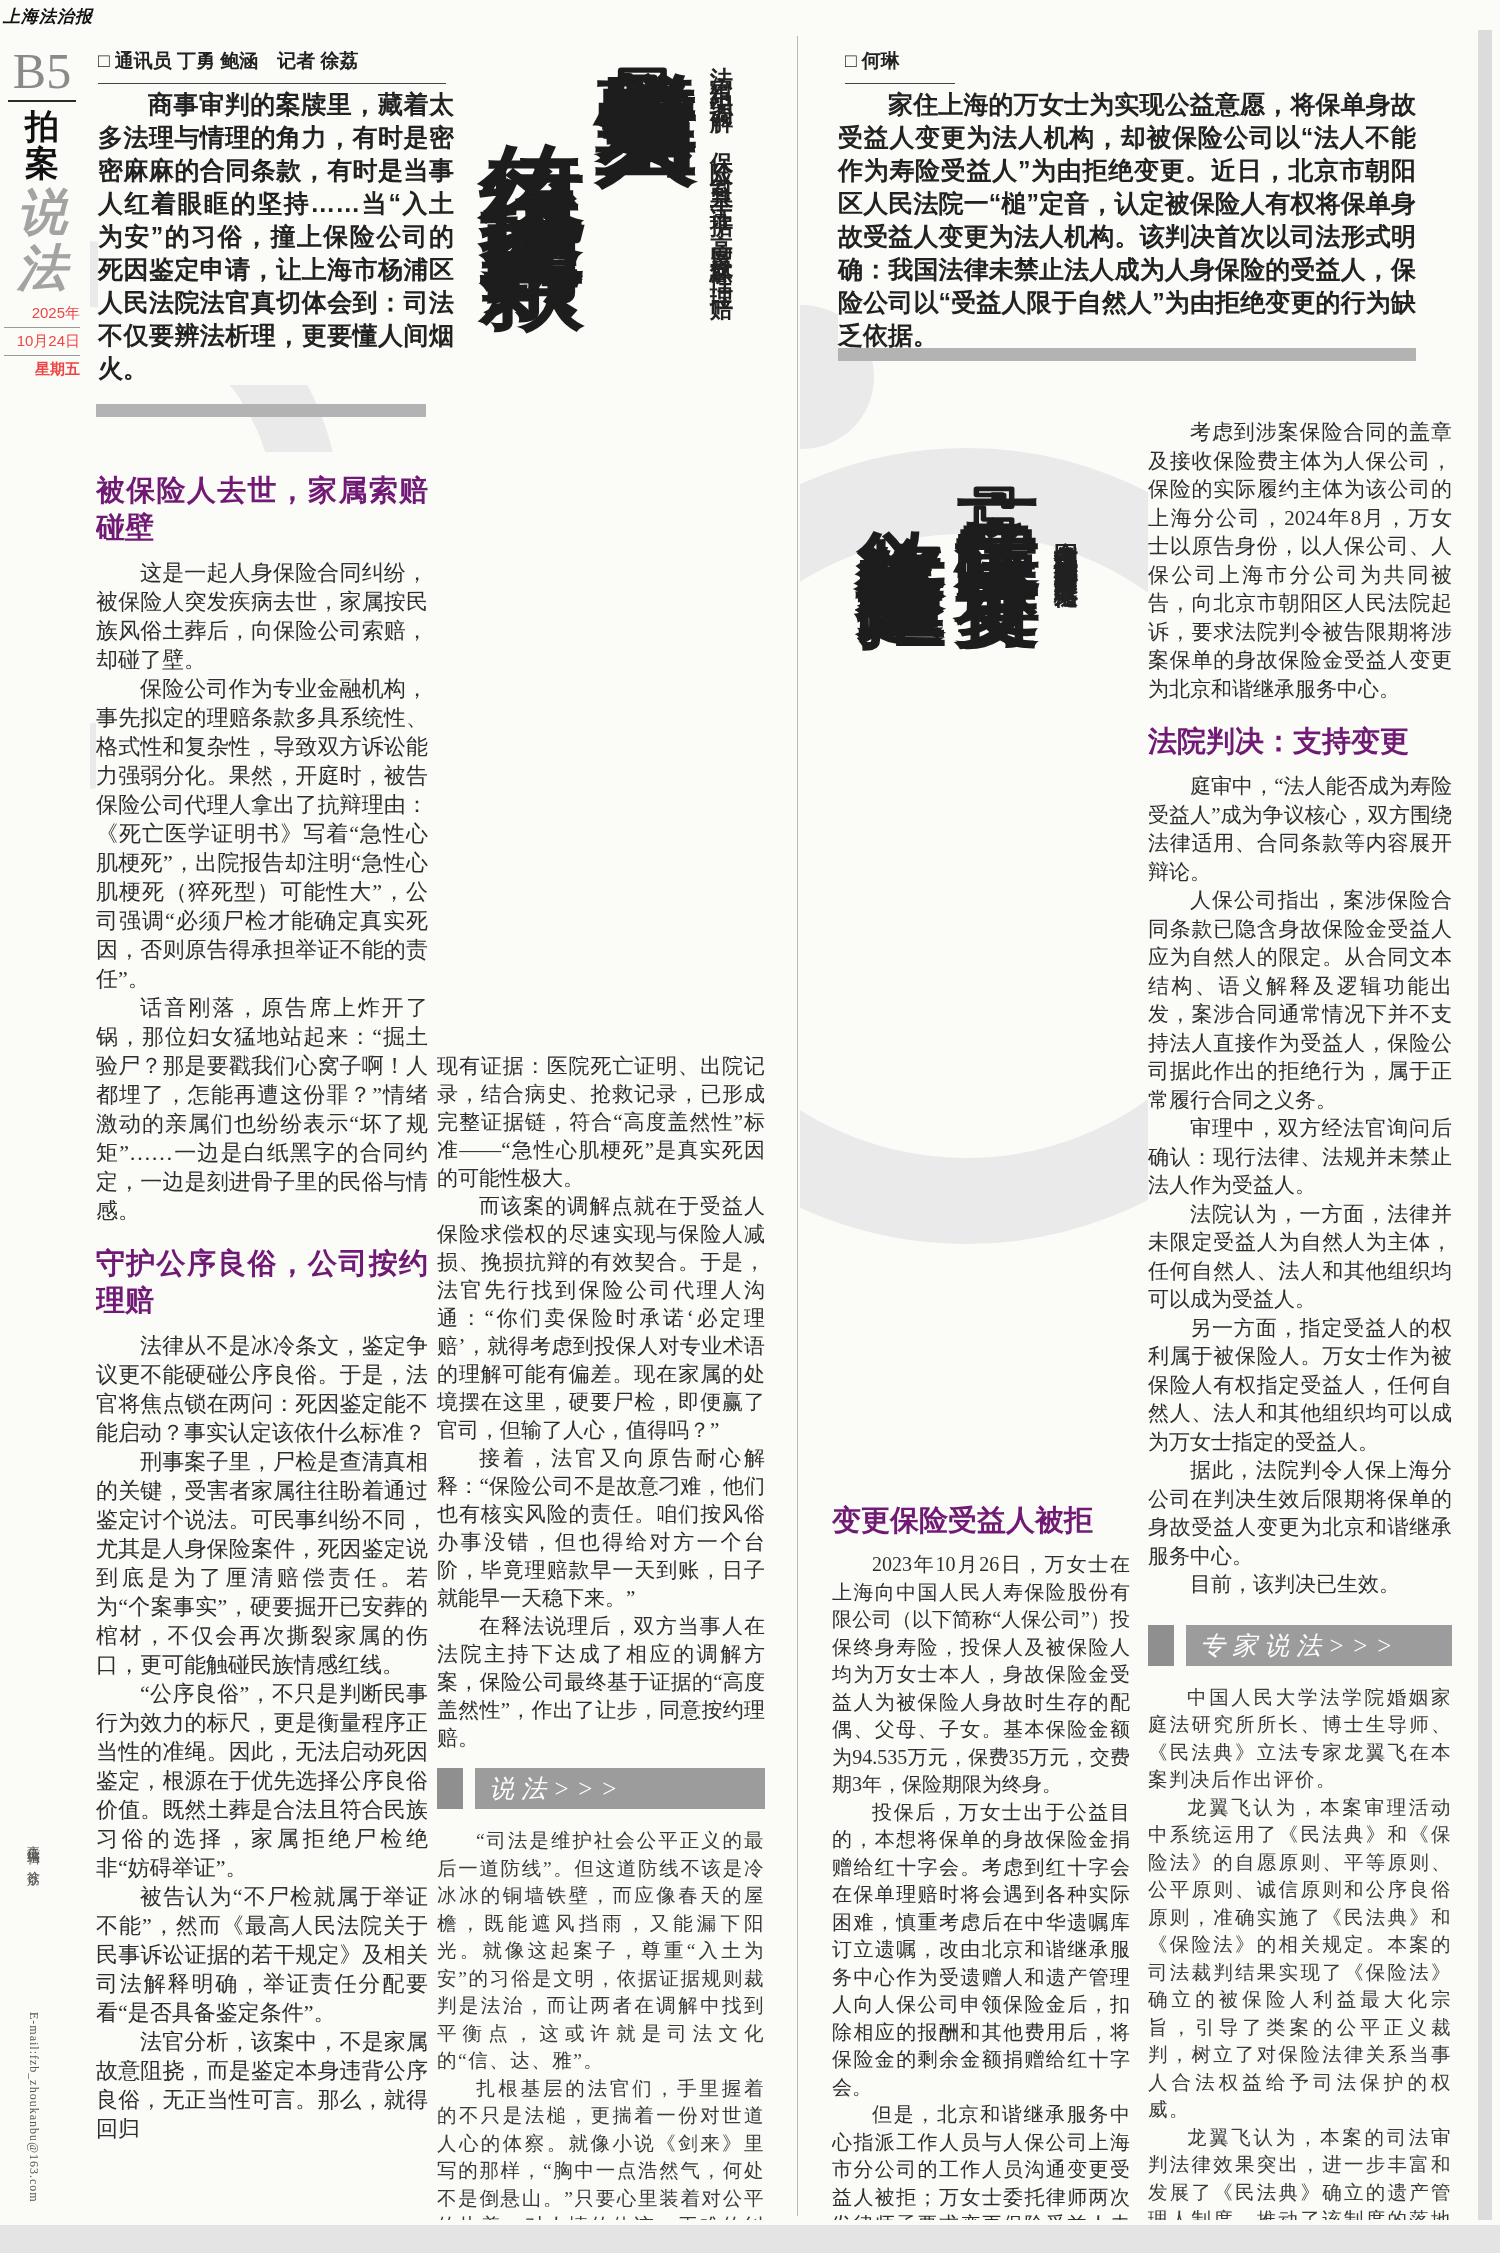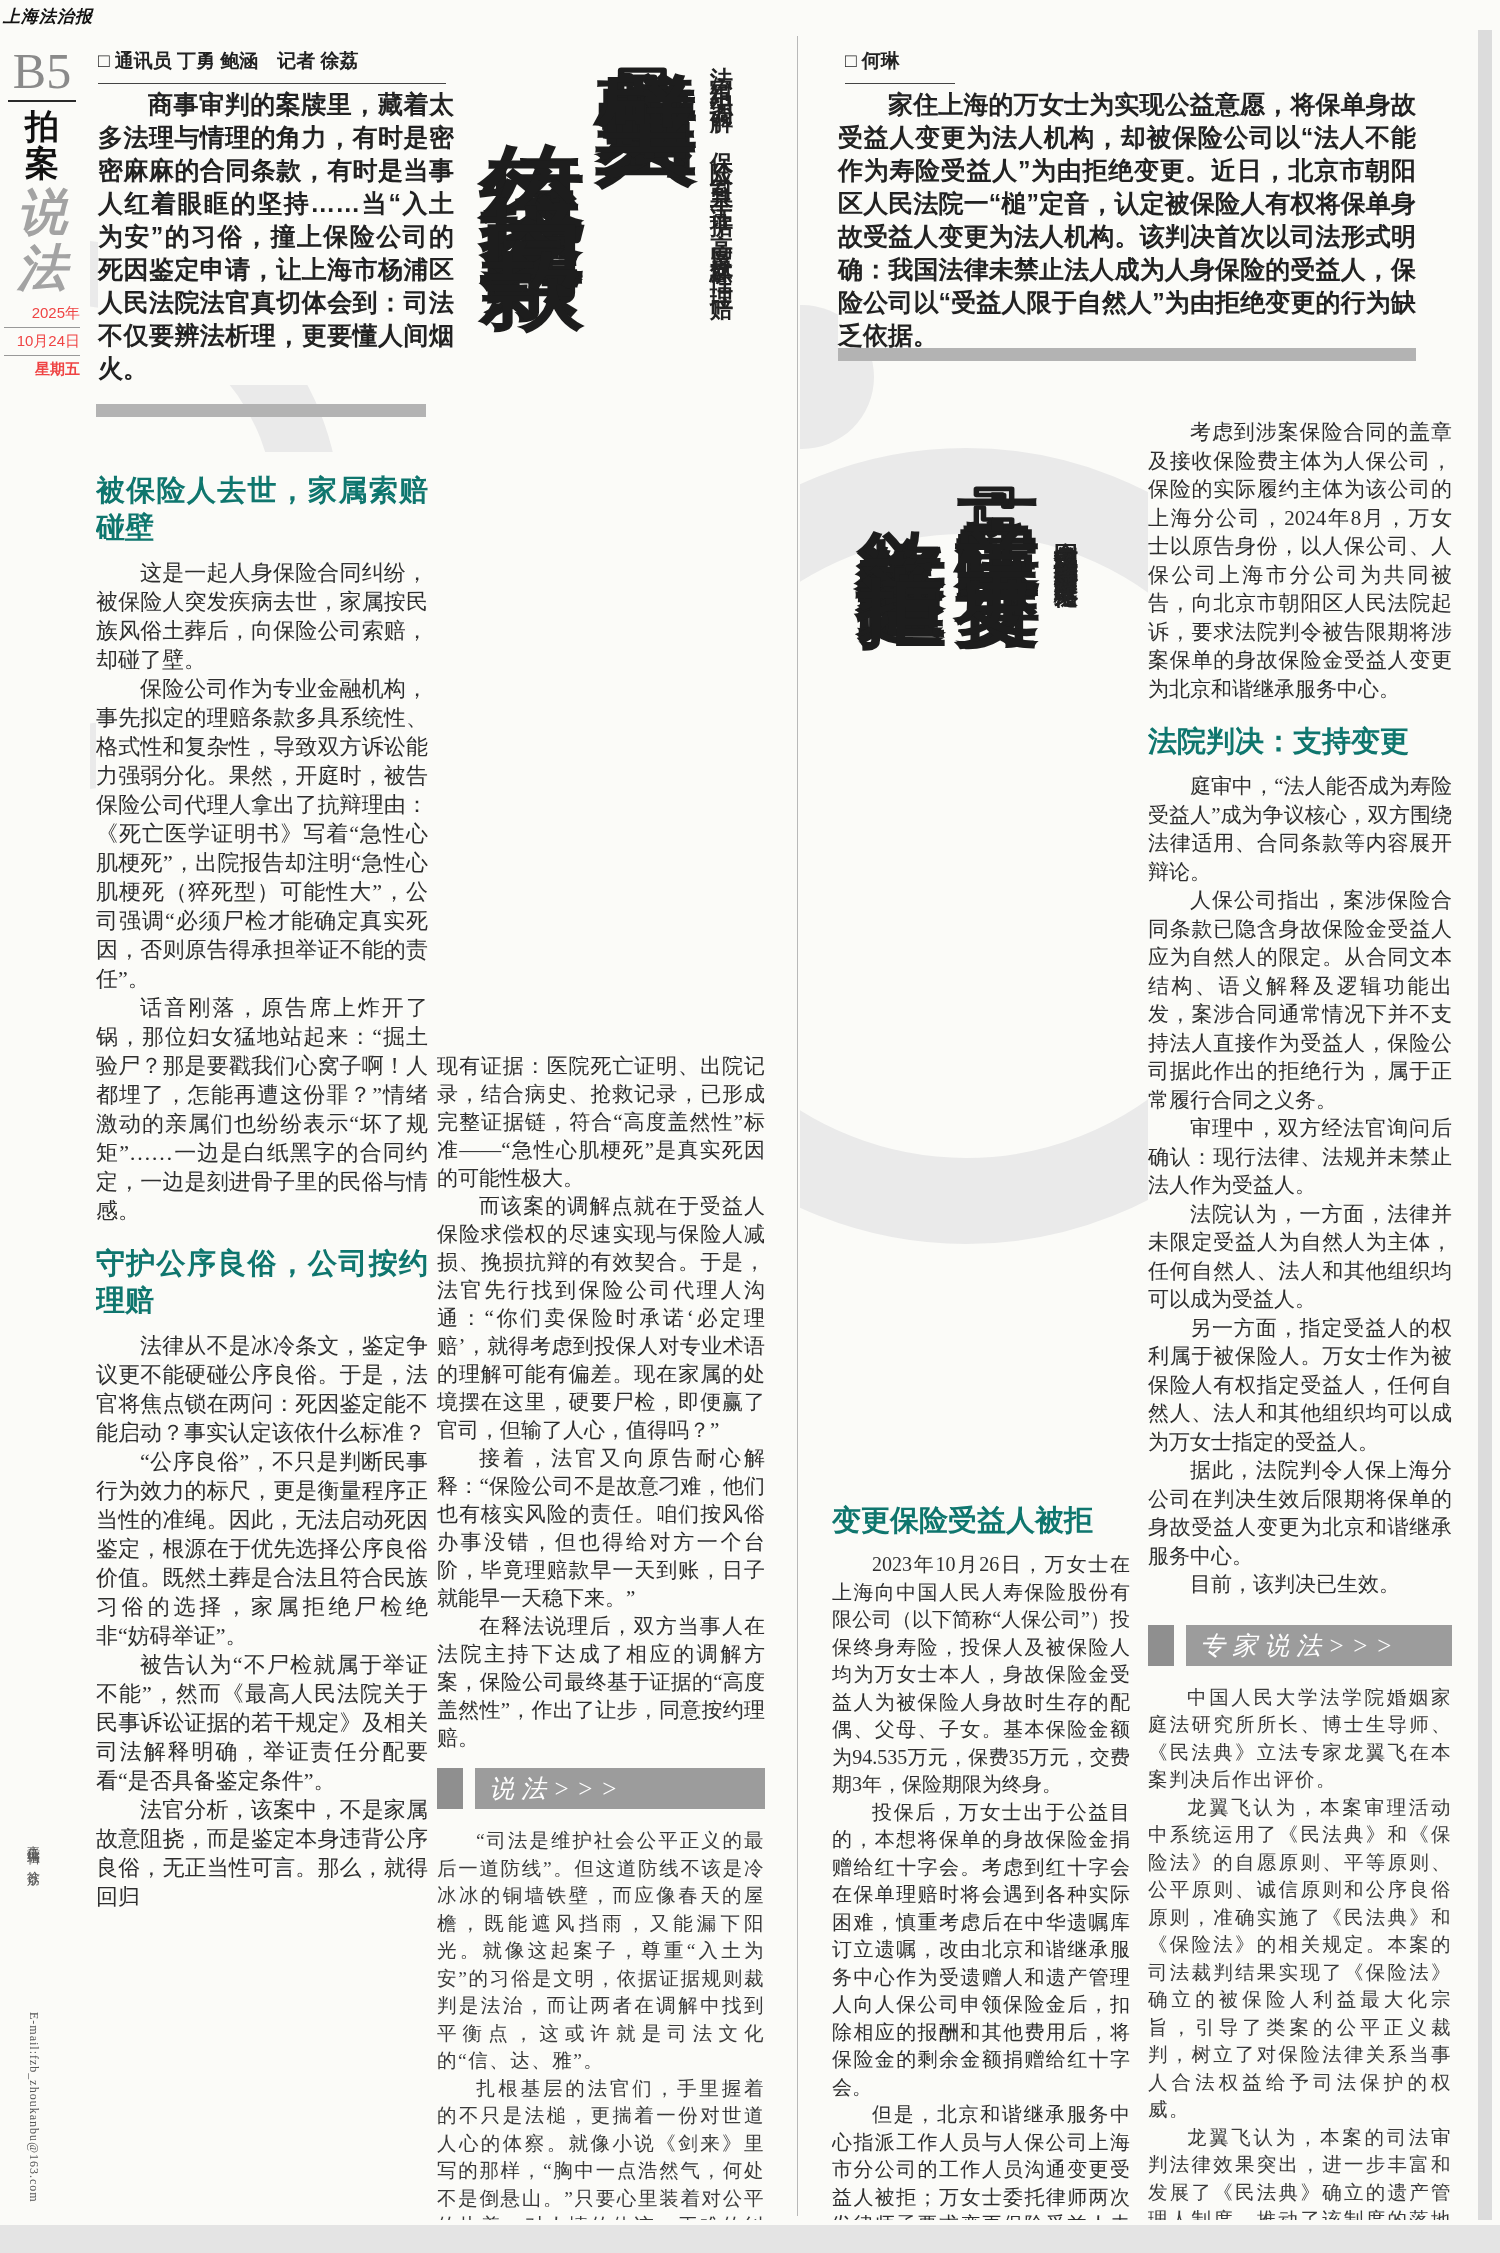--- a/index.html
+++ b/index.html
@@ -31,21 +31,21 @@
   
   .byline{font-family:"Liberation Sans","DejaVu Sans",sans-serif;font-weight:bold;font-size:19px;color:#222;
           border-bottom:1px solid #444;padding-bottom:9px;}
   .intro{font-family:"Liberation Sans","DejaVu Sans",sans-serif;font-weight:bold;font-size:25px;line-height:33px;
          text-align:justify;color:#222;}
   .intro p{margin:0;text-indent:2em;}
   .colflow{text-align:justify;}
   .col-p{margin:0;text-indent:2em;}
   .col-p.no-indent{text-indent:0;}
   .col-h{font-family:"Liberation Sans","DejaVu Sans",sans-serif;font-weight:bold;font-size:29px;line-height:37px;
-         color:#0f766e;margin:20px 0 12px 0;text-indent:0;}
+         color:#701a75;margin:20px 0 12px 0;text-indent:0;}
   .c-left1{font-size:22px;line-height:29px;}
   .c-left2{font-size:21px;line-height:28px;}
   .c-rightA{font-size:20px;line-height:27.5px;}
   .c-rightB{font-size:21px;line-height:28.5px;}
   .kai .col-p{font-size:19.5px;line-height:27.5px;letter-spacing:1.5px;color:#3a3a3a;}
   .tag-row{display:flex;align-items:stretch;margin:16px 0 18px 0;}
   .tag-sq{width:26px;background:#8f8f8f;margin-right:12px;}
   .tag-box{flex:1;background:#9c9c9c;color:#fff;font-size:25px;line-height:25px;padding:8px 14px;
            letter-spacing:7px;font-style:italic;}
   
@@ -93,20 +93,21 @@
     <div class="abs vtext v-title z1" style="left:372px;top:44px;height:1010px;font-size:86px;letter-spacing:12px;transform:scaleX(1.22);">传统习俗撞上合同条款</div>
 
     <div class="abs colflow c-left1 z1 paperbg" style="left:6px;top:422px;width:332px;height:1768px;overflow:hidden;">
 
     <div class="col-h">被保险人去世，家属索赔碰壁</div>
         <div class="col-p">这是一起人身保险合同纠纷，被保险人突发疾病去世，家属按民族风俗土葬后，向保险公司索赔，却碰了壁。</div>
         <div class="col-p">保险公司作为专业金融机构，事先拟定的理赔条款多具系统性、格式性和复杂性，导致双方诉讼能力强弱分化。果然，开庭时，被告保险公司代理人拿出了抗辩理由：《死亡医学证明书》写着“急性心肌梗死”，出院报告却注明“急性心肌梗死（猝死型）可能性大”，公司强调“必须尸检才能确定真实死因，否则原告得承担举证不能的责任”。</div>
         <div class="col-p">话音刚落，原告席上炸开了锅，那位妇女猛地站起来：“掘土验尸？那是要戳我们心窝子啊！人都埋了，怎能再遭这份罪？”情绪激动的亲属们也纷纷表示“坏了规矩”……一边是白纸黑字的合同约定，一边是刻进骨子里的民俗与情感。</div>
         <div class="col-h">守护公序良俗，公司按约理赔</div>
         <div class="col-p">法律从不是冰冷条文，鉴定争议更不能硬碰公序良俗。于是，法官将焦点锁在两问：死因鉴定能不能启动？事实认定该依什么标准？</div>
+        <div class="col-p">刑事案子里，尸检是查清真相的关键，受害者家属往往盼着通过鉴定讨个说法。可民事纠纷不同，尤其是人身保险案件，死因鉴定说到底是为了厘清赔偿责任。若为“个案事实”，硬要掘开已安葬的棺材，不仅会再次撕裂家属的伤口，更可能触碰民族情感红线。</div>
         <div class="col-p">“公序良俗”，不只是判断民事行为效力的标尺，更是衡量程序正当性的准绳。因此，无法启动死因鉴定，根源在于优先选择公序良俗价值。既然土葬是合法且符合民族习俗的选择，家属拒绝尸检绝非“妨碍举证”。</div>
         <div class="col-p">被告认为“不尸检就属于举证不能”，然而《最高人民法院关于民事诉讼证据的若干规定》及相关司法解释明确，举证责任分配要看“是否具备鉴定条件”。</div>
         <div class="col-p">法官分析，该案中，不是家属故意阻挠，而是鉴定本身违背公序良俗，无正当性可言。那么，就得回归</div>
       </div>
 
     <div class="abs z1 paperbg" style="left:347px;top:1022px;width:328px;height:1168px;overflow:hidden;">
       <div class="colflow c-left2">
 
       <div class="col-p no-indent">现有证据：医院死亡证明、出院记录，结合病史、抢救记录，已形成完整证据链，符合“高度盖然性”标准——“急性心肌梗死”是真实死因的可能性极大。</div>
           <div class="col-p">而该案的调解点就在于受益人保险求偿权的尽速实现与保险人减损、挽损抗辩的有效契合。于是，法官先行找到保险公司代理人沟通：“你们卖保险时承诺‘必定理赔’，就得考虑到投保人对专业术语的理解可能有偏差。现在家属的处境摆在这里，硬要尸检，即便赢了官司，但输了人心，值得吗？”</div>

